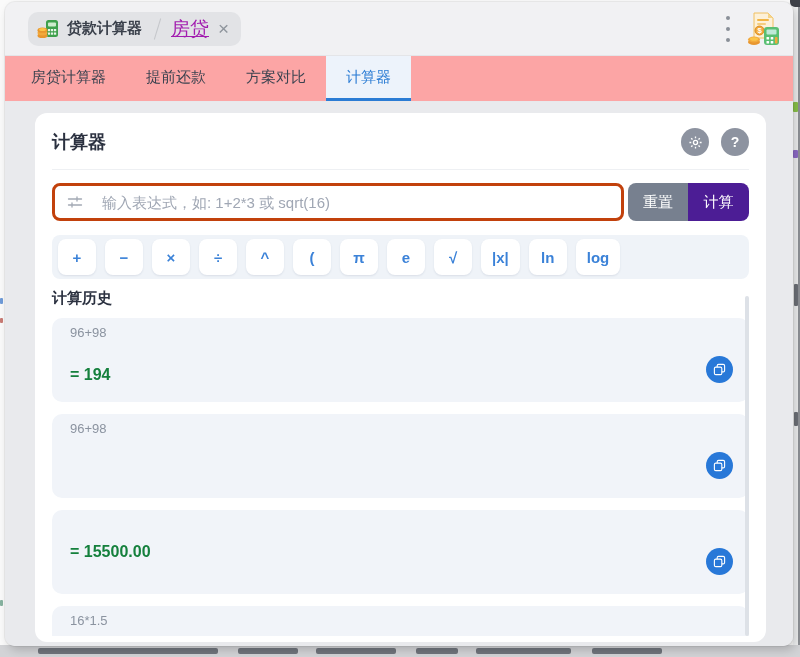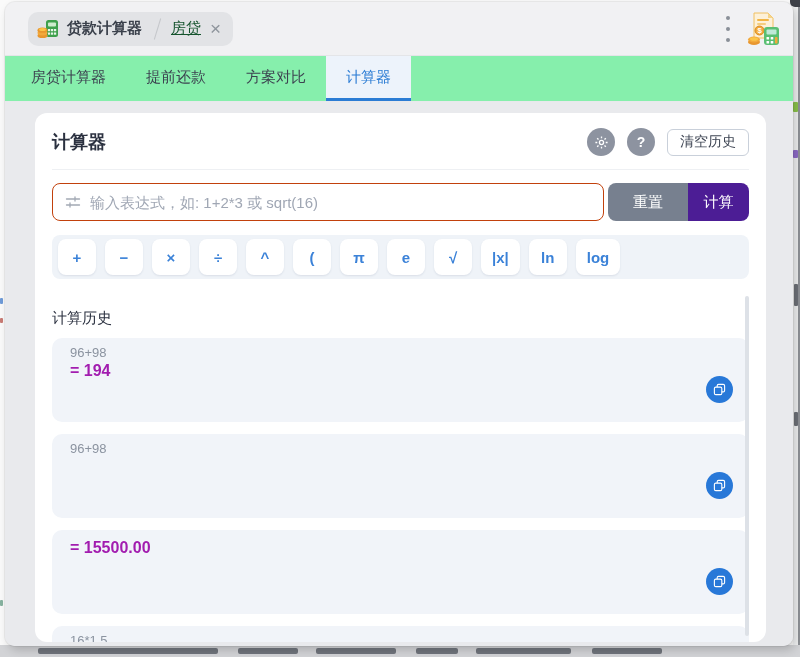--- a/index.html
+++ b/index.html
@@ -16,63 +16,63 @@
 
   
   .popup { position:absolute; left:5px; top:2px; width:788px; height:644px; background:#eaebee;
            border-radius:10px; overflow:hidden; box-shadow:0 0 0 1px rgba(0,0,0,.05), 3px 4px 10px rgba(0,0,0,.18); }
 
   .titlebar { height:54px; background:#f1f1f3; border-bottom:1px solid #e4e5e8; display:flex; align-items:center; padding:0 12px 0 23px; }
   .tab-pill { height:34px; background:#e2e3e6; border-radius:10px; display:flex; align-items:center; padding:0 12px 0 9px; cursor:pointer; }
   .app-icon { width:22px; height:22px; margin-right:8px; flex:none; }
   .app-title { font-size:15px; font-weight:bold; color:#3a404b; }
   .pill-divider { width:1px; height:22px; background:#c5c7cb; transform:rotate(17deg); margin:0 13px 0 15px; }
-  .page-title { font-size:15px; color:#14532d;text-decoration:underline; }
+  .page-title { font-size:19px; color:#a21caf;text-decoration:underline; }
   .close-x { font-size:19px; color:#8f959d; margin-left:9px; line-height:1; cursor:pointer; }
   .titlebar-right { margin-left:auto; display:flex; align-items:center; gap:9px; }
   .kebab { display:flex; flex-direction:column; gap:7px; padding:4px 6px; cursor:pointer; }
   .kebab i { width:4px; height:4px; border-radius:50%; background:#8a8f98; }
   .finance-icon { width:36px; height:36px; }
 
-  .tabbar { height:46px; background:#86efac; border-bottom:1px solid #e8e9ec; display:flex; padding-left:6px; }
+  .tabbar { height:46px; background:#fca5a5; border-bottom:1px solid #e8e9ec; display:flex; padding-left:6px; }
   .tab { padding:0 20px; display:flex; align-items:center; font-size:15px; color:#3c4350; cursor:pointer; border-bottom:3px solid transparent; }
   .tab.active { color:#2b7cd4; background:#edf3fb; border-bottom-color:#2b7cd4; }
 
   .content { position:absolute; top:100px; left:0; right:0; bottom:0; background:#e9eaed; }
   .card { position:absolute; left:30px; top:11px; width:731px; height:529px; background:#fff; border-radius:12px;
           padding:14px 17px 0; overflow:hidden; }
 
   .card-header { display:flex; align-items:center; height:30px; }
   .card-title { font-size:18px; font-weight:bold; color:#2b3140; }
   .header-actions { margin-left:auto; display:flex; align-items:center; gap:12px; }
   .circle-btn { width:28px; height:28px; border-radius:50%; background:#8d93a0; color:#fff; border:none; cursor:pointer;
                 font-size:14px; font-weight:bold; display:flex; align-items:center; justify-content:center; font-family:inherit; }
   .clear-btn { height:27px; padding:0 12px; background:#fff; border:1px solid #c9d0da; border-radius:6px; font-size:14px;
                color:#3f4654; cursor:pointer; font-family:inherit; }
 
   .divider { height:1px; background:#eef0f3; margin-top:12px; }
 
   .input-row { display:flex; margin-top:13px; height:38px; }
-  .expr-input-wrap { flex:1; display:flex; align-items:center; border:1px solid #c2410c; border-radius:8px; padding:0 12px;
-                     gap:9px; margin-right:4px; background:#fff; }
+  .expr-input-wrap { flex:1; display:flex; align-items:center; border:3px solid #c2410c; border-radius:8px; padding:0 12px;
+                     gap:19px; margin-right:4px; background:#fff; }
   .expr-input-wrap input { border:none; outline:none; flex:1; font-size:15px; color:#333; background:transparent; font-family:inherit; }
   .expr-input-wrap input::placeholder { color:#a0a7b4; }
   .tune-icon { flex:none; display:flex; }
-  .reset-btn { width:80px; background:#77808f; color:#fff; border:none; border-radius:8px 0 0 8px; font-size:15px; cursor:pointer; font-family:inherit; }
+  .reset-btn { width:60px; background:#77808f; color:#fff; border:none; border-radius:8px 0 0 8px; font-size:15px; cursor:pointer; font-family:inherit; }
   .calc-btn  { width:61px; background:#4c1d95; color:#fff; border:none; border-radius:0 8px 8px 0; font-size:15px; cursor:pointer; font-family:inherit; }
 
   .op-bar { margin-top:14px; background:#eff3f8; border-radius:8px; padding:4px 6px; height:44px; display:flex; gap:9px; align-items:center; }
   .op-btn { min-width:38px; height:36px; padding:0 11px; background:#fff; color:#3b82d8; border:none; border-radius:8px;
             font-size:15px; font-weight:bold; cursor:pointer; box-shadow:0 1px 2px rgba(30,50,90,.10); font-family:inherit; }
 
-  .history-title { margin-top:30px; font-size:15px; font-weight:normal; color:#2b3140; }
+  .history-title { margin-top:10px; font-size:15px; font-weight:bold; color:#2b3140; }
   .history-list { margin-top:10px; height:318px; overflow:hidden; }
   .history-item { position:relative; background:#f1f4f9; border-radius:10px; height:84px; margin-bottom:12px; padding:7px 18px; }
   .history-expr { font-size:13px; color:#8b93a0; }
-  .history-result { margin-top:2px; font-size:16px; font-weight:bold; color:#a21caf; }
+  .history-result { margin-top:26px; font-size:16px; font-weight:bold; color:#15803d; }
   .copy-btn { position:absolute; right:16px; top:38px; width:27px; height:27px; border-radius:50%; background:#2878d8;
               border:none; cursor:pointer; display:flex; align-items:center; justify-content:center; }
   .scroll-thumb { position:absolute; right:17px; top:183px; width:4px; height:340px; background:#dde1e7; border-radius:2px; }
 </style>
 </head>
 <body>
 
 <div class="edge-right"></div>
 <div class="edge-right-line"></div>
 <div class="corner-dark"></div>
@@ -167,21 +167,20 @@
             <svg width="15" height="15" viewBox="0 0 16 16">
               <g stroke="#fff" stroke-width="1.4" fill="none">
                 <circle cx="8" cy="8" r="2.2"></circle>
                 <path d="M8 1.5 V3.5 M8 12.5 V14.5 M1.5 8 H3.5 M12.5 8 H14.5 M3.4 3.4 L4.8 4.8 M11.2 11.2 L12.6 12.6 M12.6 3.4 L11.2 4.8 M4.8 11.2 L3.4 12.6"></path>
               </g>
             </svg>
           </button>
           <button class="circle-btn">
               <span>?</span>
             </button>
-          <button class="clear-btn">清空历史</button>
         </div>
       </div>
 
       <div class="divider"></div>
 
       <div class="input-row">
         <div class="expr-input-wrap">
           <span class="tune-icon">
             <svg width="16" height="16" viewBox="0 0 16 16">
               <g stroke="#a2a9b4" stroke-width="1.3" stroke-linecap="round">

